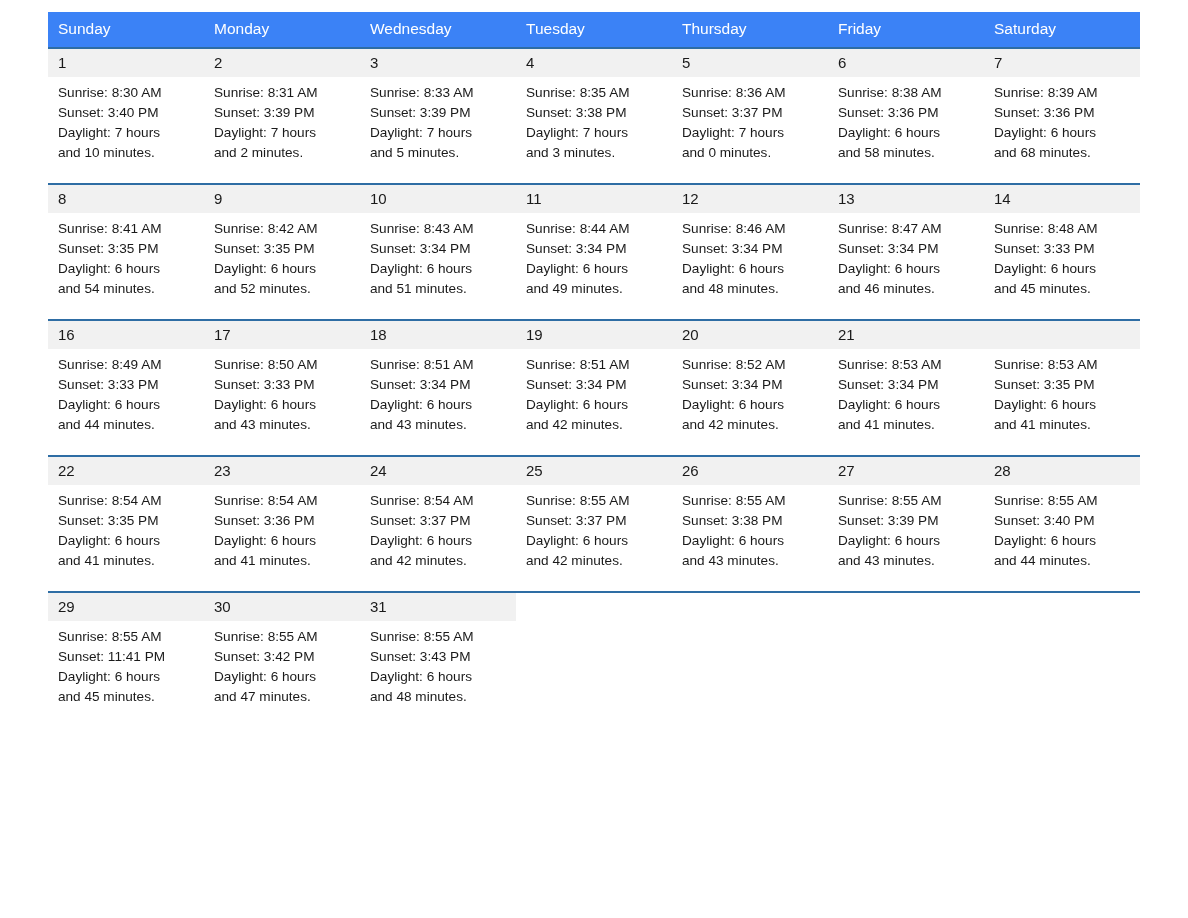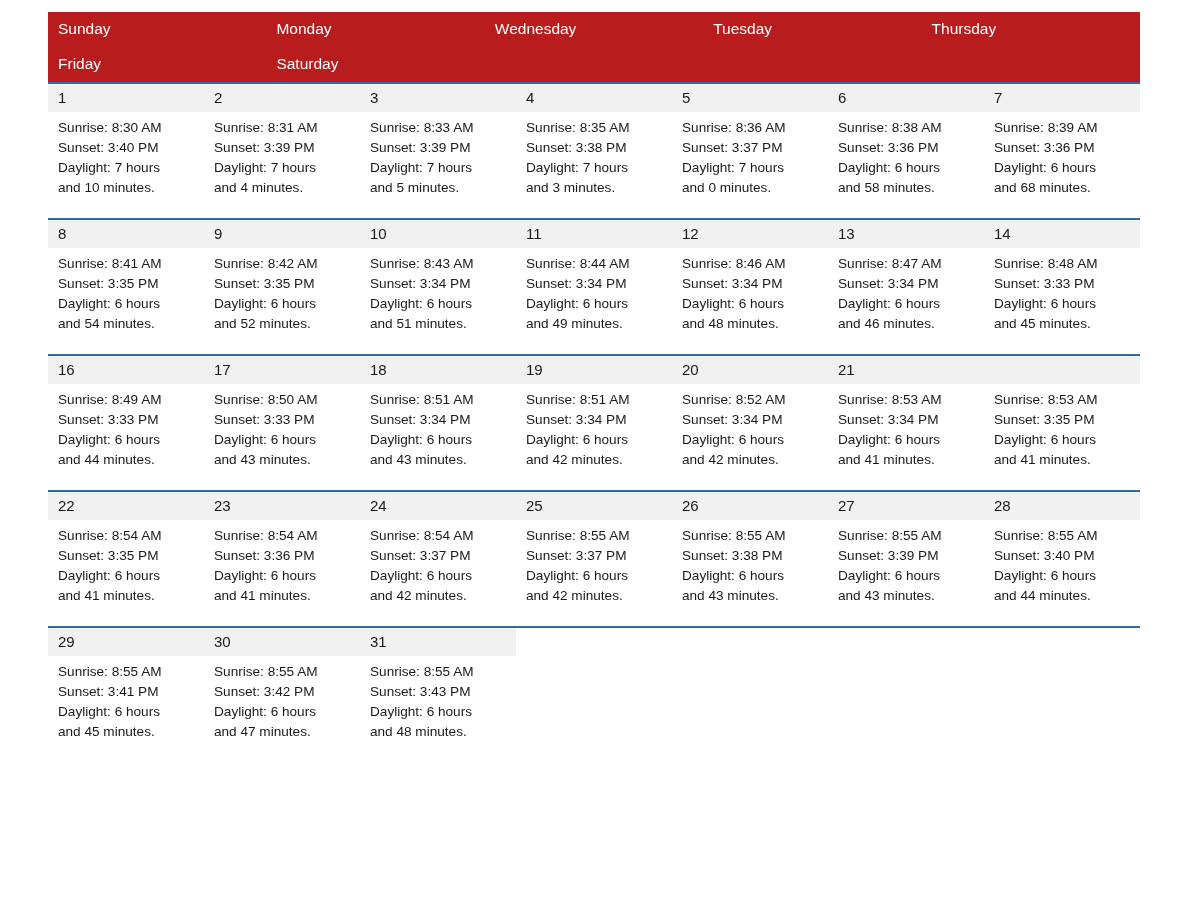--- a/index.html
+++ b/index.html
@@ -87,22 +87,22 @@
     color: #141414;
   }
 
   
   .calendar {
     margin-top: 12px;
     width: 1092px;
   }
   .weekday-row {
     display: grid;
-    grid-template-columns: repeat(5, 1fr);
-    background: #b91c1c;
+    grid-template-columns: repeat(7, 1fr);
+    background: #3b82f6;
   }
   .weekday {
     color: #ffffff;
     font-size: 15.5px;
     line-height: 18px;
     padding: 8px 0 9px 10px;
     box-sizing: border-box;
   }
 
   .week {
@@ -176,21 +176,21 @@
         <div class="cell-info">
           <div>Sunrise: 8:30 AM</div>
           <div>Sunset: 3:40 PM</div>
           <div>Daylight: 7 hours</div>
           <div>and 10 minutes.</div>
         </div>
         <div class="cell-info">
           <div>Sunrise: 8:31 AM</div>
           <div>Sunset: 3:39 PM</div>
           <div>Daylight: 7 hours</div>
-          <div>and 4 minutes.</div>
+          <div>and 2 minutes.</div>
         </div>
         <div class="cell-info">
           <div>Sunrise: 8:33 AM</div>
           <div>Sunset: 3:39 PM</div>
           <div>Daylight: 7 hours</div>
           <div>and 5 minutes.</div>
         </div>
         <div class="cell-info">
           <div>Sunrise: 8:35 AM</div>
           <div>Sunset: 3:38 PM</div>
@@ -391,21 +391,21 @@
         <div class="daynum">30</div>
         <div class="daynum">31</div>
         <div class="daynum empty"></div>
         <div class="daynum empty"></div>
         <div class="daynum empty"></div>
         <div class="daynum empty"></div>
       </div>
       <div class="week-body">
         <div class="cell-info">
           <div>Sunrise: 8:55 AM</div>
-          <div>Sunset: 3:41 PM</div>
+          <div>Sunset: 11:41 PM</div>
           <div>Daylight: 6 hours</div>
           <div>and 45 minutes.</div>
         </div>
         <div class="cell-info">
           <div>Sunrise: 8:55 AM</div>
           <div>Sunset: 3:42 PM</div>
           <div>Daylight: 6 hours</div>
           <div>and 47 minutes.</div>
         </div>
         <div class="cell-info">

